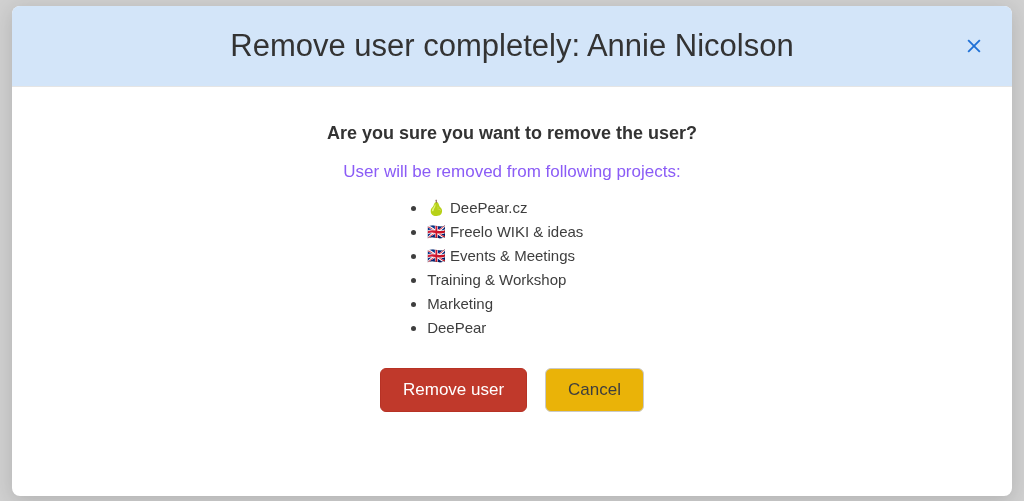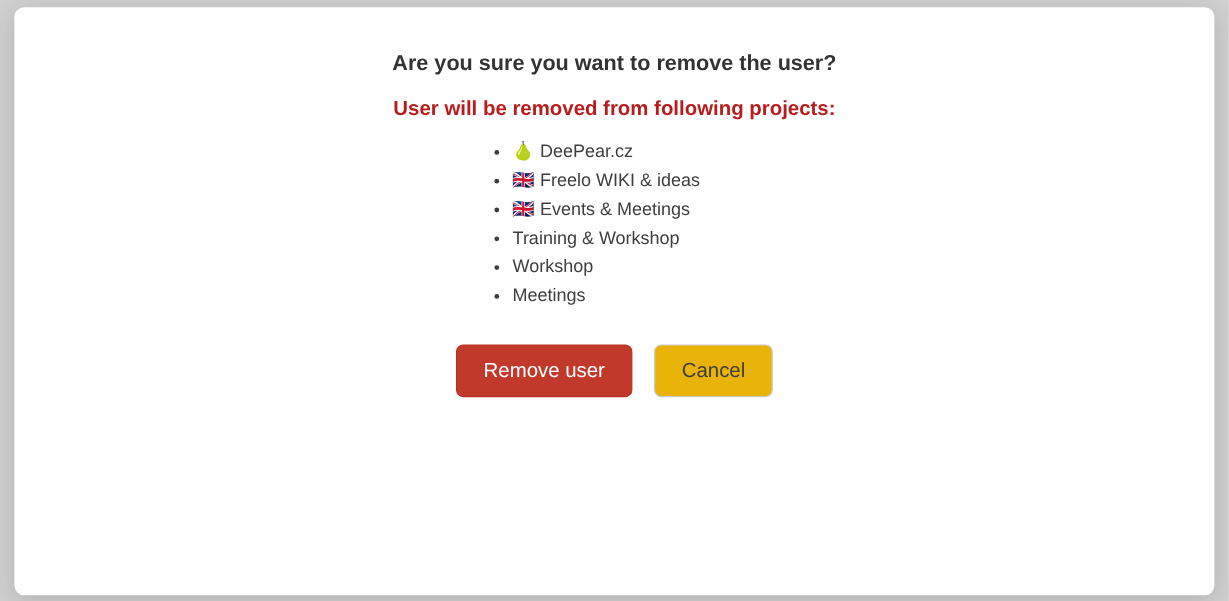--- a/index.html
+++ b/index.html
@@ -71,22 +71,22 @@
     }
     .confirm-question {
       font-size: 18px;
       font-weight: 700;
       color: #333333;
       margin-bottom: 18px;
       text-align: center;
     }
     .remove-note {
       font-size: 17px;
-      font-weight: 700;
-      color: #b91c1c;
+      font-weight: 400;
+      color: #8b5cf6;
       margin-bottom: 14px;
       text-align: center;
     }
     .project-list-wrap {
       width: 100%;
       display: flex;
       justify-content: center;
     }
     .project-list {
       list-style: disc;
@@ -123,33 +123,42 @@
     .btn-cancel {
       background: #eab308;
       color: #3e3e3e;
       border: 1px solid #c9c9c9;
     }
   </style>
 </head>
 <body>
 
 <div class="modal">
+  <div class="modal-header">
+    <h1 class="modal-title">Remove user completely: Annie Nicolson</h1>
+    <button class="close-btn" aria-label="Close">
+      <svg viewBox="0 0 24 24" fill="none">
+        <line x1="5" y1="5" x2="19" y2="19"></line>
+        <line x1="19" y1="5" x2="5" y2="19"></line>
+      </svg>
+    </button>
+  </div>
 
   <div class="modal-body">
     <p class="confirm-question">Are you sure you want to remove the user?</p>
     <p class="remove-note">User will be removed from following projects:</p>
 
     <div class="project-list-wrap">
       <ul class="project-list">
         <li>🍐 DeePear.cz</li>
         <li>🇬🇧 Freelo WIKI &amp; ideas</li>
         <li>🇬🇧 Events &amp; Meetings</li>
         <li>Training &amp; Workshop</li>
-        <li>Workshop</li>
-        <li>Meetings</li>
+        <li>Marketing</li>
+        <li>DeePear</li>
       </ul>
     </div>
 
     <div class="modal-footer">
       <button class="btn btn-danger">Remove user</button>
       <button class="btn btn-cancel">Cancel</button>
     </div>
   </div>
 </div>
 

